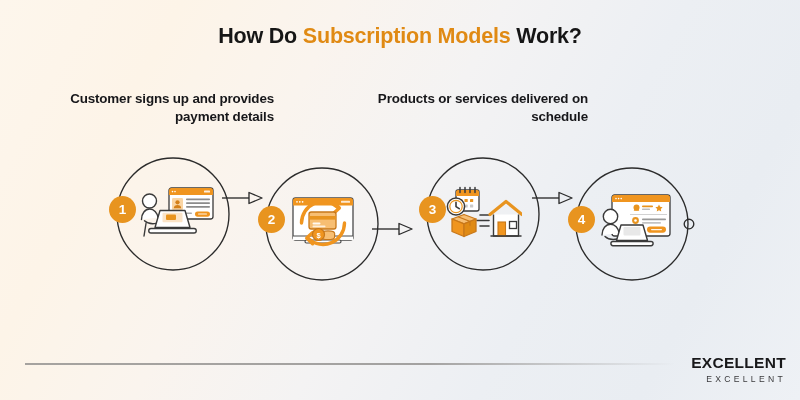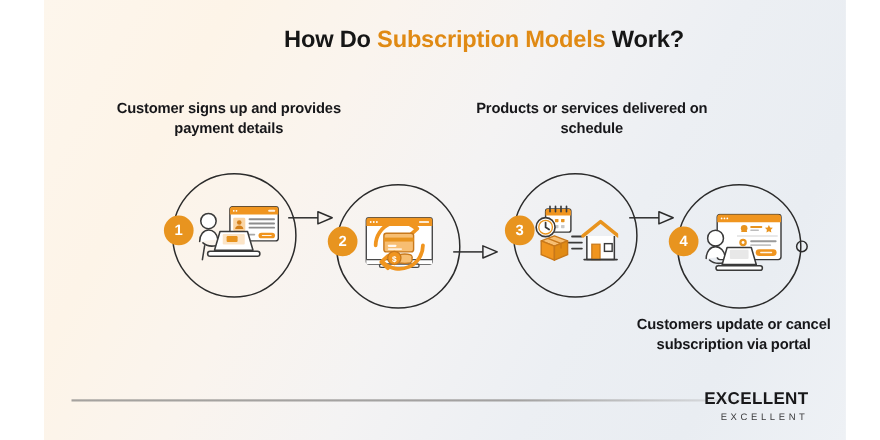--- a/index.html
+++ b/index.html
@@ -7,33 +7,32 @@
     padding: 0;
   }
   body {
     width: 800px;
     height: 400px;
     overflow: hidden;
     font-family: "Liberation Sans", sans-serif;
   }
   #infographic {
     position: relative;
-    width: 729px;
+    width: 800px;
     height: 400px;
     background:
       linear-gradient(118deg,
         #fdf6ec 0%,
         #fdf4e8 18%,
         #faf4ee 34%,
         #f4f3f3 50%,
         #eceff3 68%,
         #e9edf2 84%,
         #eef1f5 100%);
     overflow: hidden;
-    margin-left: 40px;
   }
 
   
   #title {
     position: absolute;
     top: 24px;
     left: 0;
     width: 800px;
     text-align: center;
     font-size: 21.5px;
@@ -49,30 +48,30 @@
     position: absolute;
     top: 0; left: 0;
     width: 800px;
     height: 400px;
     pointer-events: none;
   }
 
   
   .caption {
     position: absolute;
-    text-align: center;
+    text-align: right;
     font-size: 13.4px;
     font-weight: bold;
     line-height: 1.33;
     color: #17171a;
     letter-spacing: -0.15px;
   }
   .cap1 { left: 62px;  top: 90px;  width: 212px; }
   .cap2 { left: 213px; top: 286px; width: 212px; }
-  .cap3 { left: 392px; top: 90px;  width: 212px; }
+  .cap3 { left: 376px; top: 90px;  width: 212px; }
   .cap4 { left: 521px; top: 286px; width: 212px; }
 
   
   .badge {
     position: absolute;
     width: 27px;
     height: 27px;
     border-radius: 50%;
     background: #e8941f;
     color: #ffffff;
@@ -106,21 +105,21 @@
     top: 363px;
     width: 650px;
     height: 1.6px;
     background: linear-gradient(90deg,
       rgba(150,148,146,0.85) 0%,
       rgba(150,148,146,0.85) 62%,
       rgba(150,148,146,0.0) 100%);
   }
   #logo {
     position: absolute;
-    right: 34px;
+    right: 14px;
     top: 355px;
     text-align: right;
     line-height: 1;
   }
   #logo-main {
     font-size: 15.5px;
     font-weight: bold;
     letter-spacing: 0.3px;
     color: #18181a;
   }
@@ -256,21 +255,20 @@
     <path d="M30 33v12.5L18 50.5V37.8Z" fill="#e08a14" stroke="#c8781a" stroke-width="1.3" stroke-linejoin="round"></path>
     <path d="M12 30.7 24 35.4v4.4" fill="none" stroke="#c8781a" stroke-width="1.2"></path>
 
     <path d="M44 28.5 60 15.5 76 28.5" fill="none" stroke="#e8941f" stroke-width="3.2" stroke-linecap="round" stroke-linejoin="round"></path>
     <path d="M47.5 28.5V50h25V28.5" fill="#ffffff" stroke="#3a3a3a" stroke-width="1.4" stroke-linejoin="round"></path>
     <rect x="52" y="36" width="7.5" height="14" fill="#f0951f" stroke="#c8781a" stroke-width="1.1"></rect>
     <rect x="63.5" y="35.5" width="7" height="7" fill="#ffffff" stroke="#3a3a3a" stroke-width="1.3"></rect>
     <path d="M45 50h30" stroke="#3a3a3a" stroke-width="1.5" stroke-linecap="round"></path>
   </svg>
 
-  <div class="caption cap4">Customers update or cancel subscription via portal</div>
   <div class="badge bdg4">4</div>
   <svg class="step-icon ic4" viewBox="0 0 76 58">
 
     <rect x="17" y="1" width="58" height="41" rx="2.5" fill="#ffffff" stroke="#3a3a3a" stroke-width="1.3"></rect>
     <path d="M17 3.5A2.5 2.5 0 0 1 19.5 1h53A2.5 2.5 0 0 1 75 3.5V8H17Z" fill="#f0951f"></path>
     <circle cx="21" cy="4.6" r="0.8" fill="#ffffff"></circle>
     <circle cx="23.6" cy="4.6" r="0.8" fill="#ffffff"></circle>
     <circle cx="26.2" cy="4.6" r="0.8" fill="#ffffff"></circle>
 
     <circle cx="41.5" cy="13.5" r="3" fill="#e8941f"></circle>

